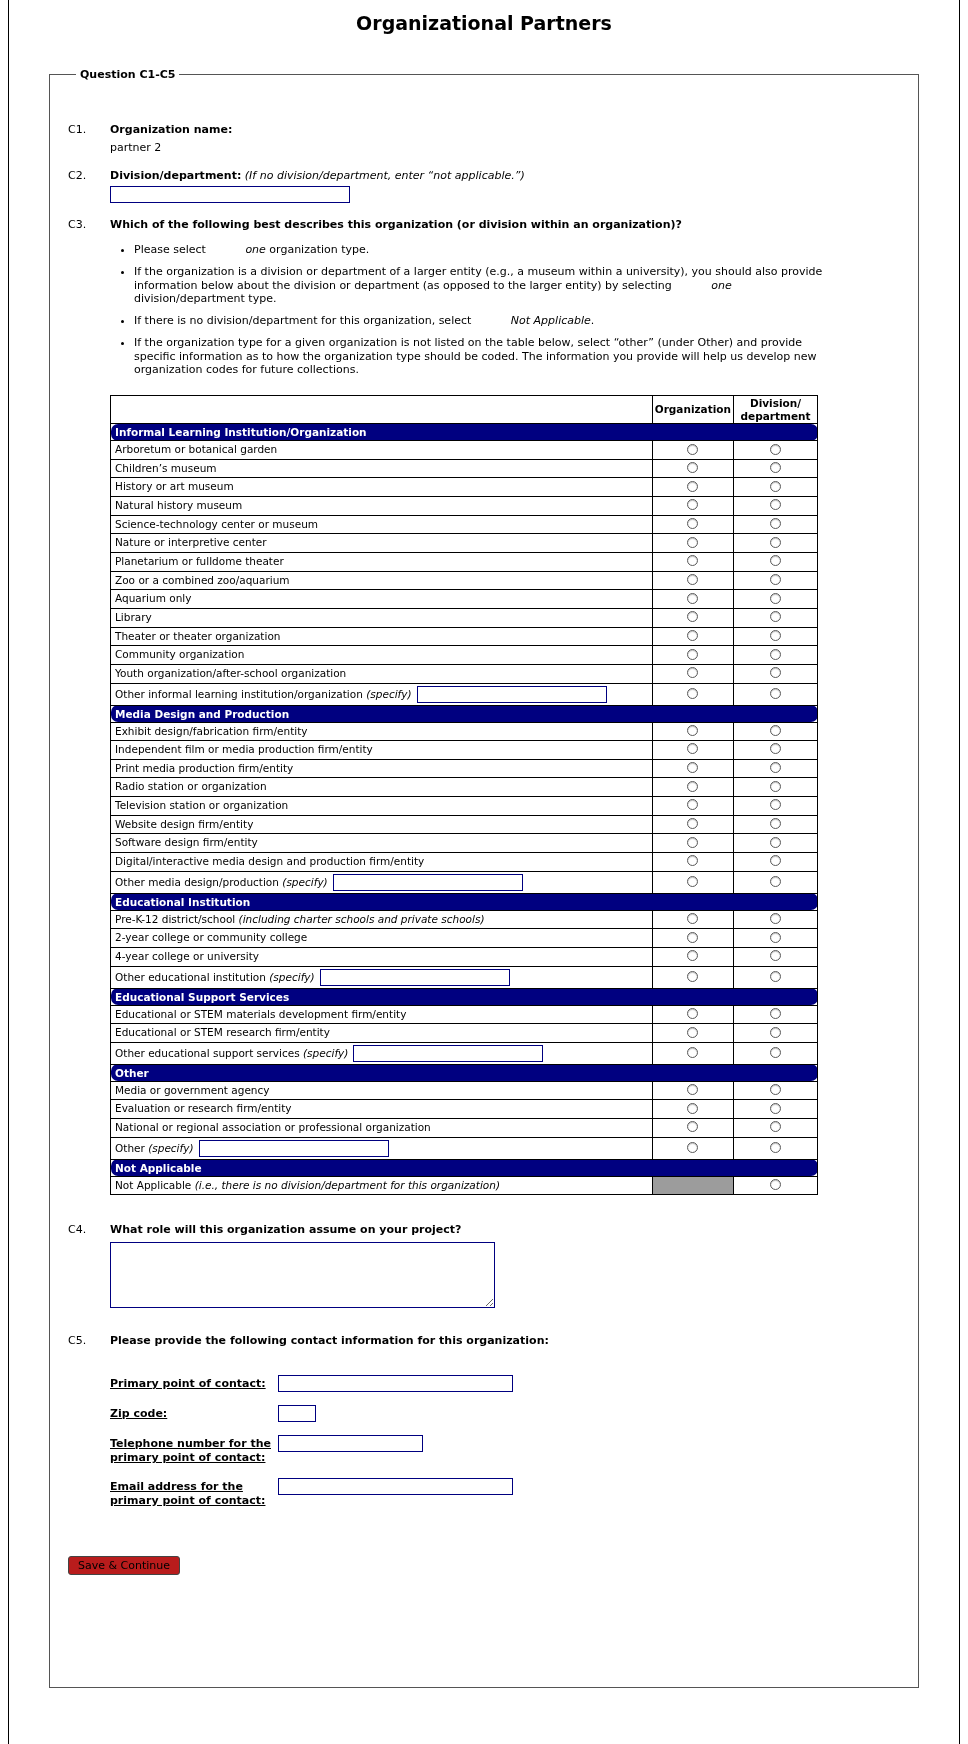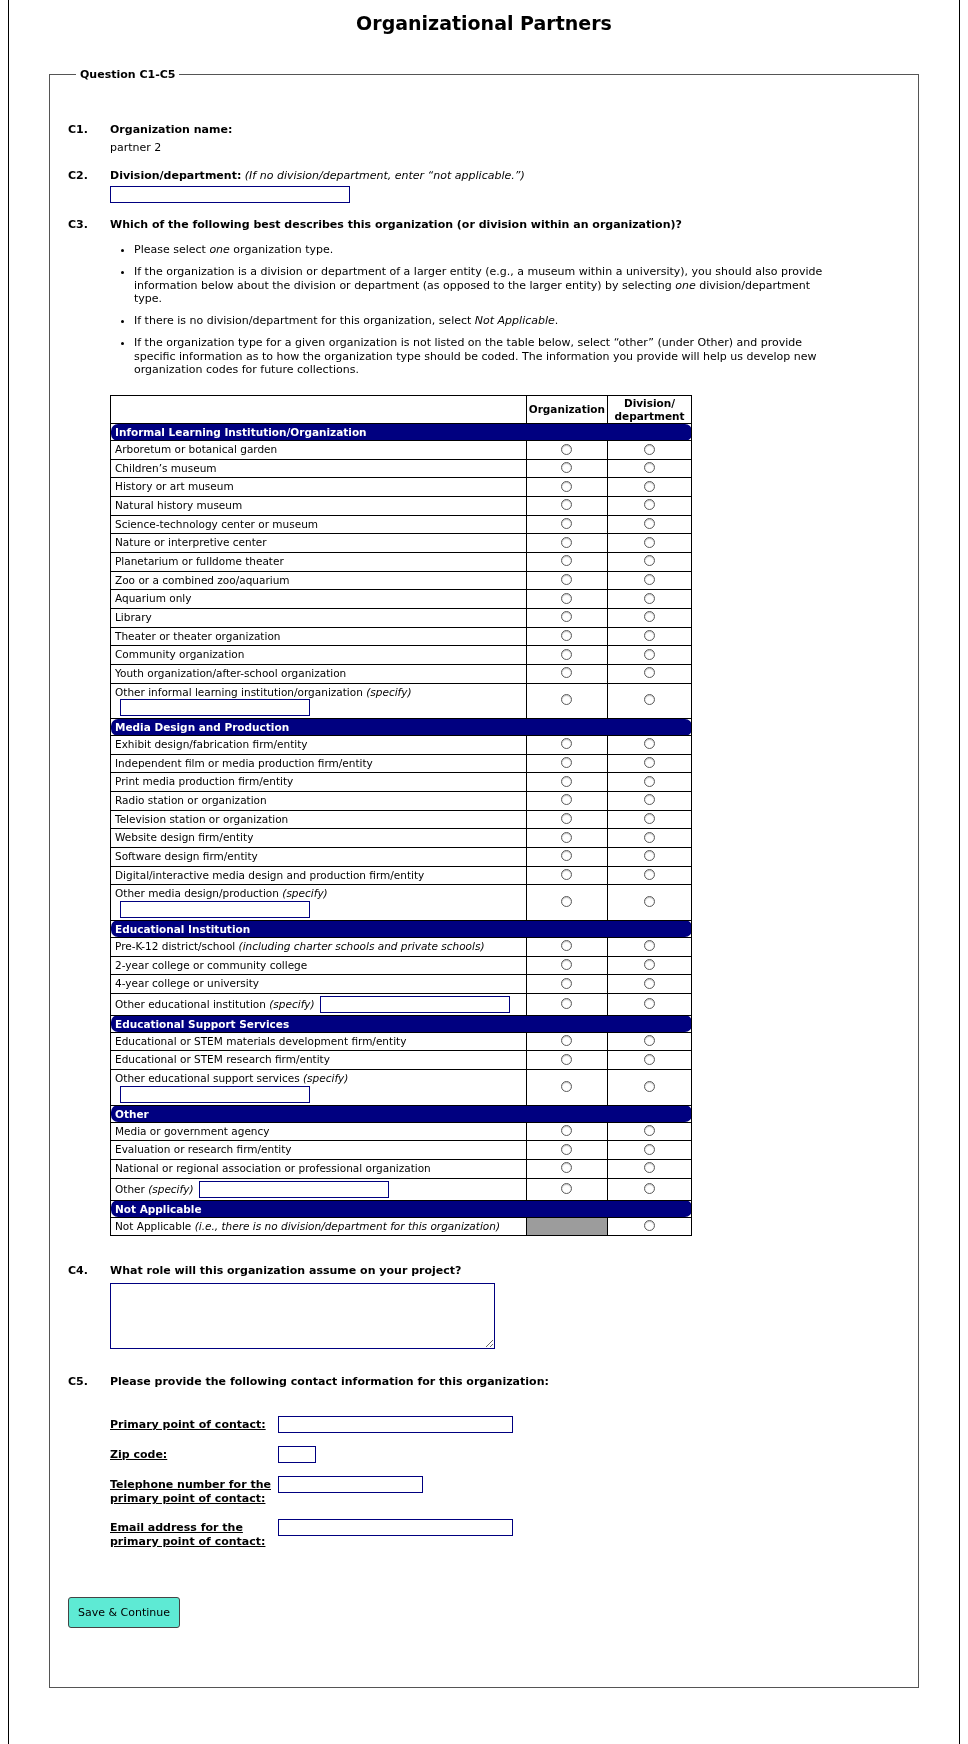--- a/index.html
+++ b/index.html
@@ -30,21 +30,21 @@
     padding: 42px 18px 24px 18px;
     min-height: 1620px;
   }
   fieldset.qset legend {
     font-weight: bold;
     font-size: 11px;
     padding: 0 4px;
     margin-left: 8px;
   }
   .q { display: flex; margin-bottom: 15px; }
-  .qnum { width: 42px; flex-shrink: 0; font-weight: bold; }
+  .qnum { width: 42px; flex-shrink: 0; font-weight: normal; }
   .qbody { flex: 1; }
   .qlabel { font-weight: bold; }
   .qvalue { font-weight: normal; margin-top: 5px; }
   em.hint { font-style: italic; font-weight: normal; }
 
   .ti {
     border: 1px solid #000080;
     background: #fff;
     height: 17px;
     font-family: inherit;
@@ -53,26 +53,26 @@
   }
   .c2-input { display: block; margin-top: 4px; width: 240px; }
 
   ul.bullets {
     margin: 12px 0 0 12px;
     padding-left: 12px;
     max-width: 706px;
     list-style: disc outside;
   }
   ul.bullets li { margin-bottom: 8px; line-height: 1.25; }
-  ul.bullets em { font-style: italic; }
+  ul.bullets em { font-style: italic; margin-left: 36px; }
 
   table.orgtable {
     border-collapse: collapse;
     margin-top: 18px;
-    width: 582px;
+    width: 708px;
     font-size: 10.5px;
   }
   table.orgtable th, table.orgtable td {
     border: 1px solid #000;
     vertical-align: middle;
   }
   th.colh {
     font-weight: bold;
     text-align: center;
     white-space: pre-line;
@@ -118,22 +118,22 @@
   .c5field { display: flex; align-items: flex-start; margin-top: 13px; text-decoration: underline; }
   .c5label { width: 168px; flex-shrink: 0; font-weight: bold; line-height: 1.25; padding-top: 2px; }
   .w235 { width: 235px; }
   .w38  { width: 38px; }
   .w145 { width: 145px; }
 
   .save-btn {
     margin: 34px 0 0 0;
     font-family: inherit;
     font-size: 11px;
-    padding: 8px 9px;
-    background: #5eead4;
+    padding: 2px 9px;
+    background: #b91c1c;
     border: 1px solid #444;
     border-radius: 3px;
     cursor: pointer;
   }
 </style>
 </head>
 <body>
 
 <div class="page-frame">
 

